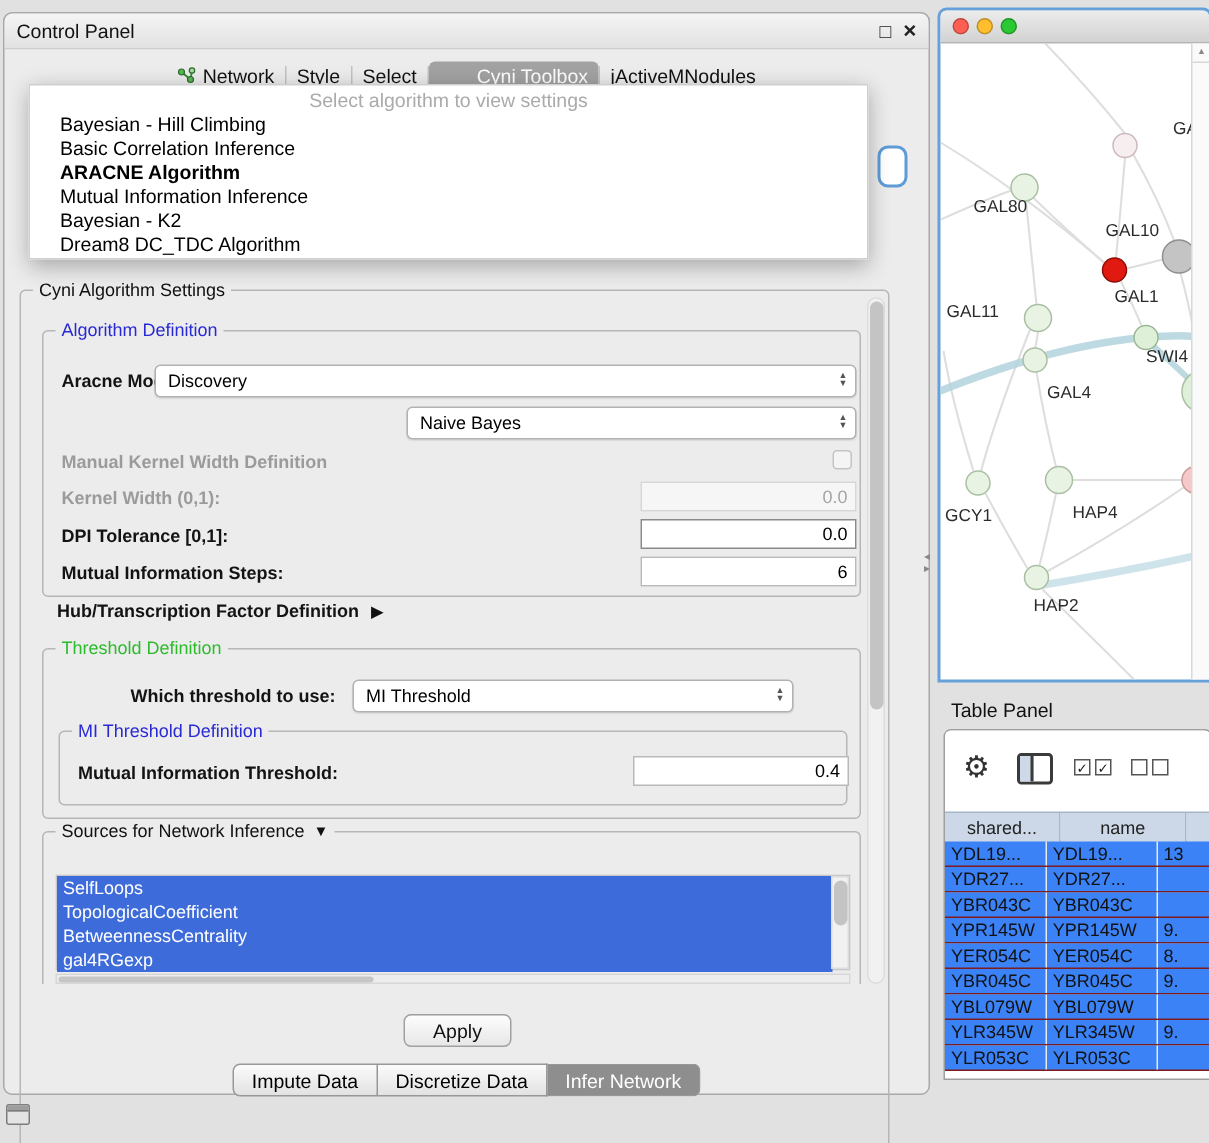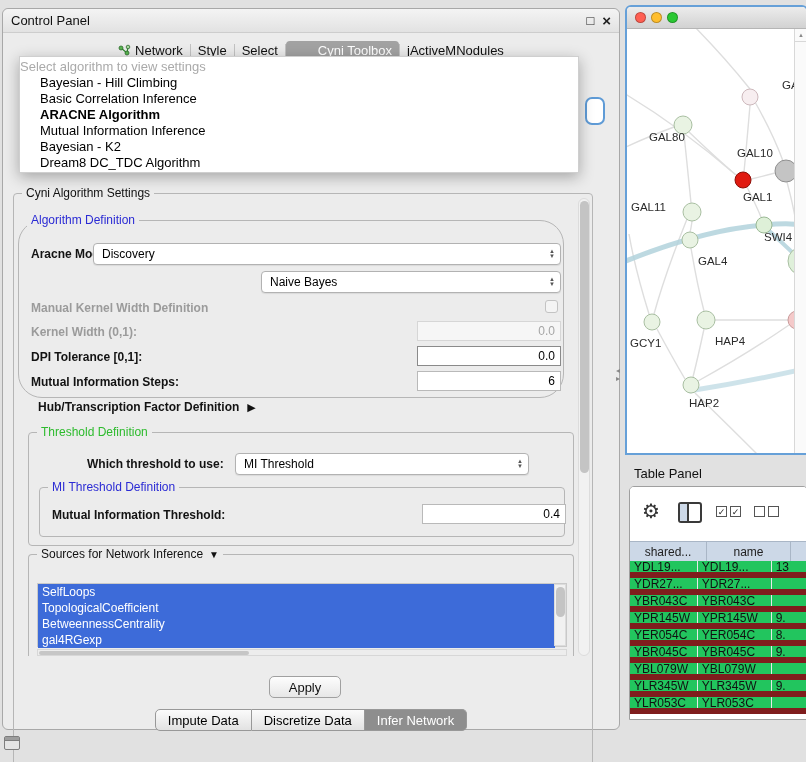--- a/index.html
+++ b/index.html
@@ -18,34 +18,34 @@
   .combo .arr { position:absolute; right:5px; top:50%; transform:translateY(-50%); display:flex; flex-direction:column; align-items:center; font-size:6px; line-height:5px; color:#555; }
   .tfield { position:absolute; background:#fff; border:1px solid #b9b9b9; font-size:12px; display:flex; align-items:center; justify-content:flex-end; padding:0 5px; }
   .tfield.dis2 { color:#a5a5a5; background:#f6f6f6; border-color:#d6d6d6; }
   .cbox { position:absolute; width:13px; height:13px; border:1px solid #c3c3c3; border-radius:3px; background:#f4f4f4; }
 
   .tab { font-size:13px; color:#111; padding:2px 7px; display:flex; align-items:center; gap:4px; white-space:nowrap; }
   .tab.active { background:#a2a2a2; color:#fff; border-radius:4px;padding-left:32px; }
   .tsep { width:1px; height:13px; background:#c2c2c2; align-self:center; }
 
   .pitem { height:16px; line-height:16px; font-size:13px; padding-left:20px; white-space:nowrap; color:#000; }
-  .pitem.ph { text-align:left; color:#aaa; padding-left:0; }
+  .pitem.ph { text-align:center; color:#aaa; padding-left:0; }
   .pitem.sel { font-weight:bold; }
 
   .litem { height:16px; line-height:16px; background:#3d6bd9; color:#fff; font-size:12px; padding-left:4px; white-space:nowrap; overflow:hidden; }
 
   .btab { font-size:13px; padding:2px 12px; border:1px solid #989898; border-left:none; background:linear-gradient(#fbfbfb,#e2e2e2); display:flex; align-items:center; white-space:nowrap; }
   .btab.first { border-left:1px solid #989898; border-radius:5px 0 0 5px; }
   .btab.last { border-radius:0 5px 5px 0; }
   .btab.active { background:#8e8e8e; color:#fff; }
 
   .tl { width:11px; height:11px; border-radius:50%; display:inline-block; margin-right:5px; border:1px solid rgba(0,0,0,.25); }
 
   .th { background:#ccd8e7; border-right:1px solid #a9b6c6; font-size:12px; display:flex; align-items:center; justify-content:center; height:20px; color:#222; }
-  .trow { display:flex; height:17px; border-bottom:6px solid #7f1d1d; background:#22c55e; }
+  .trow { display:flex; height:17px; border-bottom:1px solid #7f1d1d; background:#3b82f6; }
   .td { font-size:12px; padding-left:4px; display:flex; align-items:center; border-right:1px solid #e8e8e8; overflow:hidden; white-space:nowrap; color:#111; }
 
   .vtrack { position:absolute; background:#f1f1f1; border:1px solid #dcdcdc; border-radius:6px; }
   .vthumb { position:absolute; background:#c4c4c4; border-radius:5px; }
 
   .winbtn { font-size:13px; color:#222; cursor:default; }
 </style>
 </head>
 <body>
 
@@ -98,21 +98,21 @@
       <div class="pitem">Basic Correlation Inference</div>
       <div class="pitem sel">ARACNE Algorithm</div>
       <div class="pitem">Mutual Information Inference</div>
       <div class="pitem">Bayesian - K2</div>
       <div class="pitem">Dream8 DC_TDC Algorithm</div>
     </div>
 
     <div class="groupbox" style="left:10px;top:184px;width:580px;height:576px;">
       <span class="glabel" style="left:8px;">Cyni Algorithm Settings</span>
 
-      <div class="groupbox" style="left:4px;top:26px;width:546px;height:178px;border-radius:24px;">
+      <div class="groupbox" style="left:14px;top:26px;width:546px;height:178px;">
         <span class="glabel blue" style="left:8px;">Algorithm Definition</span>
 
         <span class="flabel" style="left:12px;top:26px;">Aracne Mode:</span>
         <div class="combo" style="left:74px;top:22px;width:468px;height:22px;">
           <span>Discovery</span>
           <span class="arr">
               <span>▲</span>
               <span>▼</span>
             </span>
         </div>

